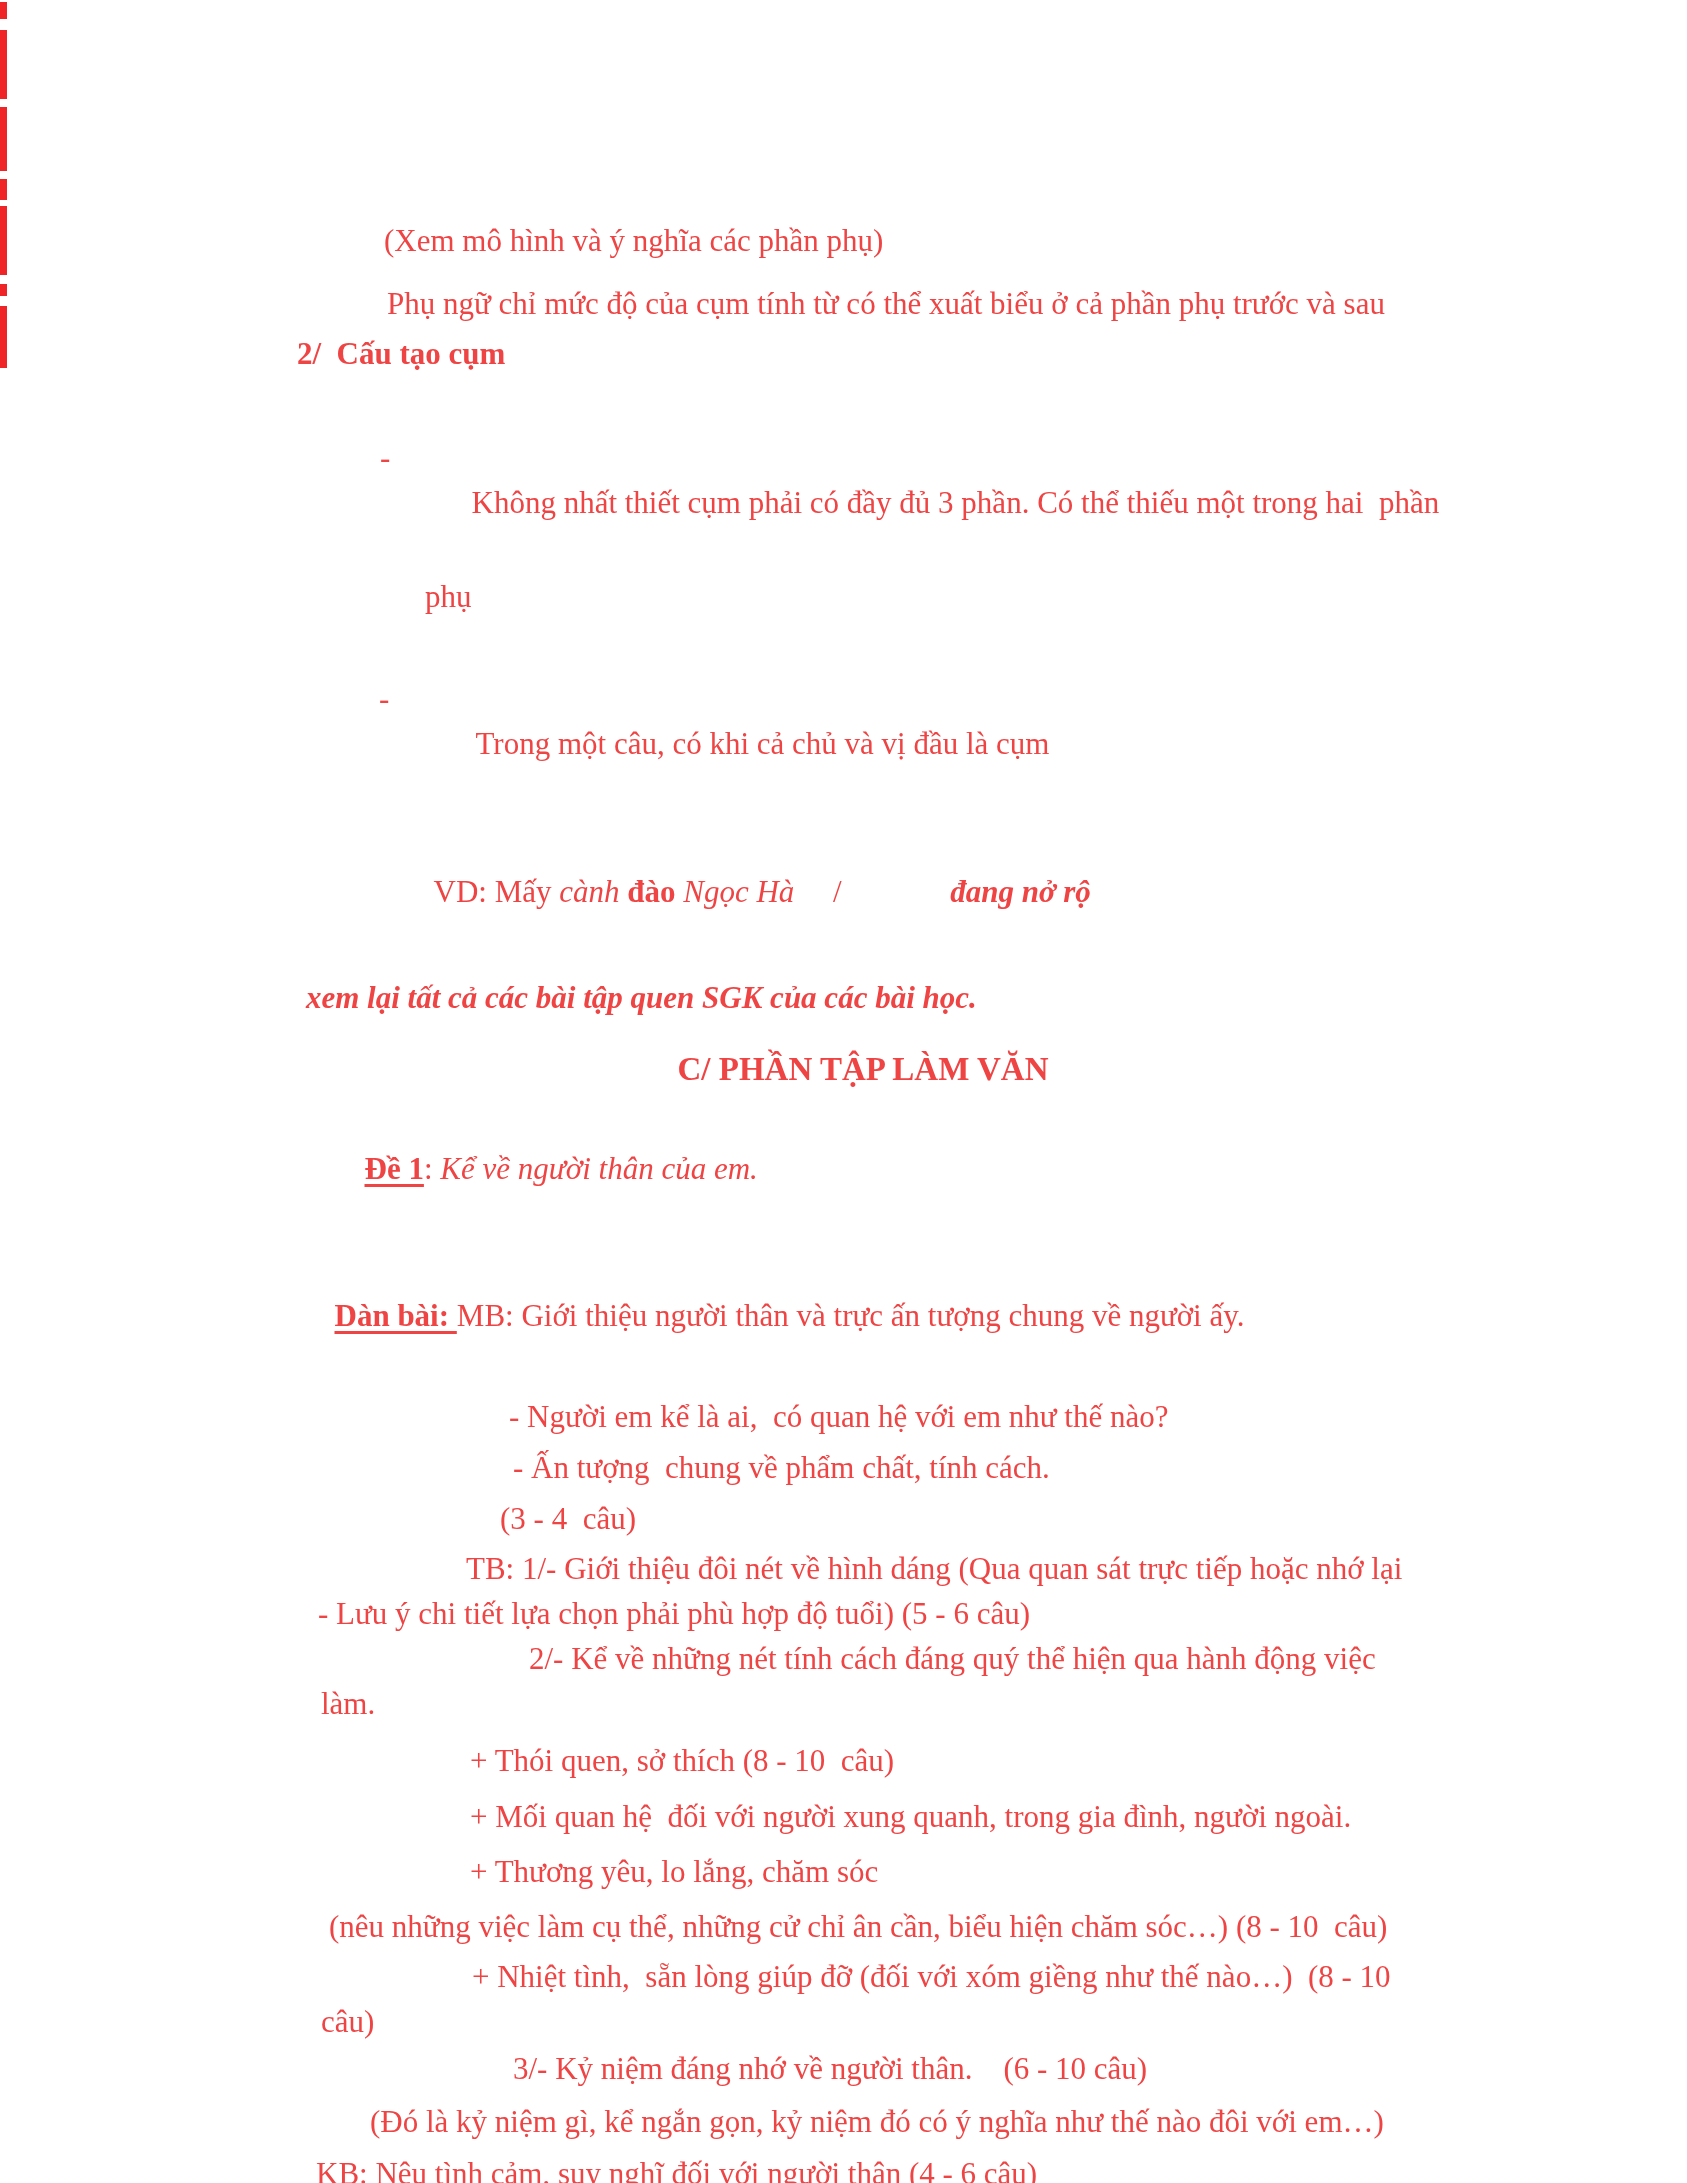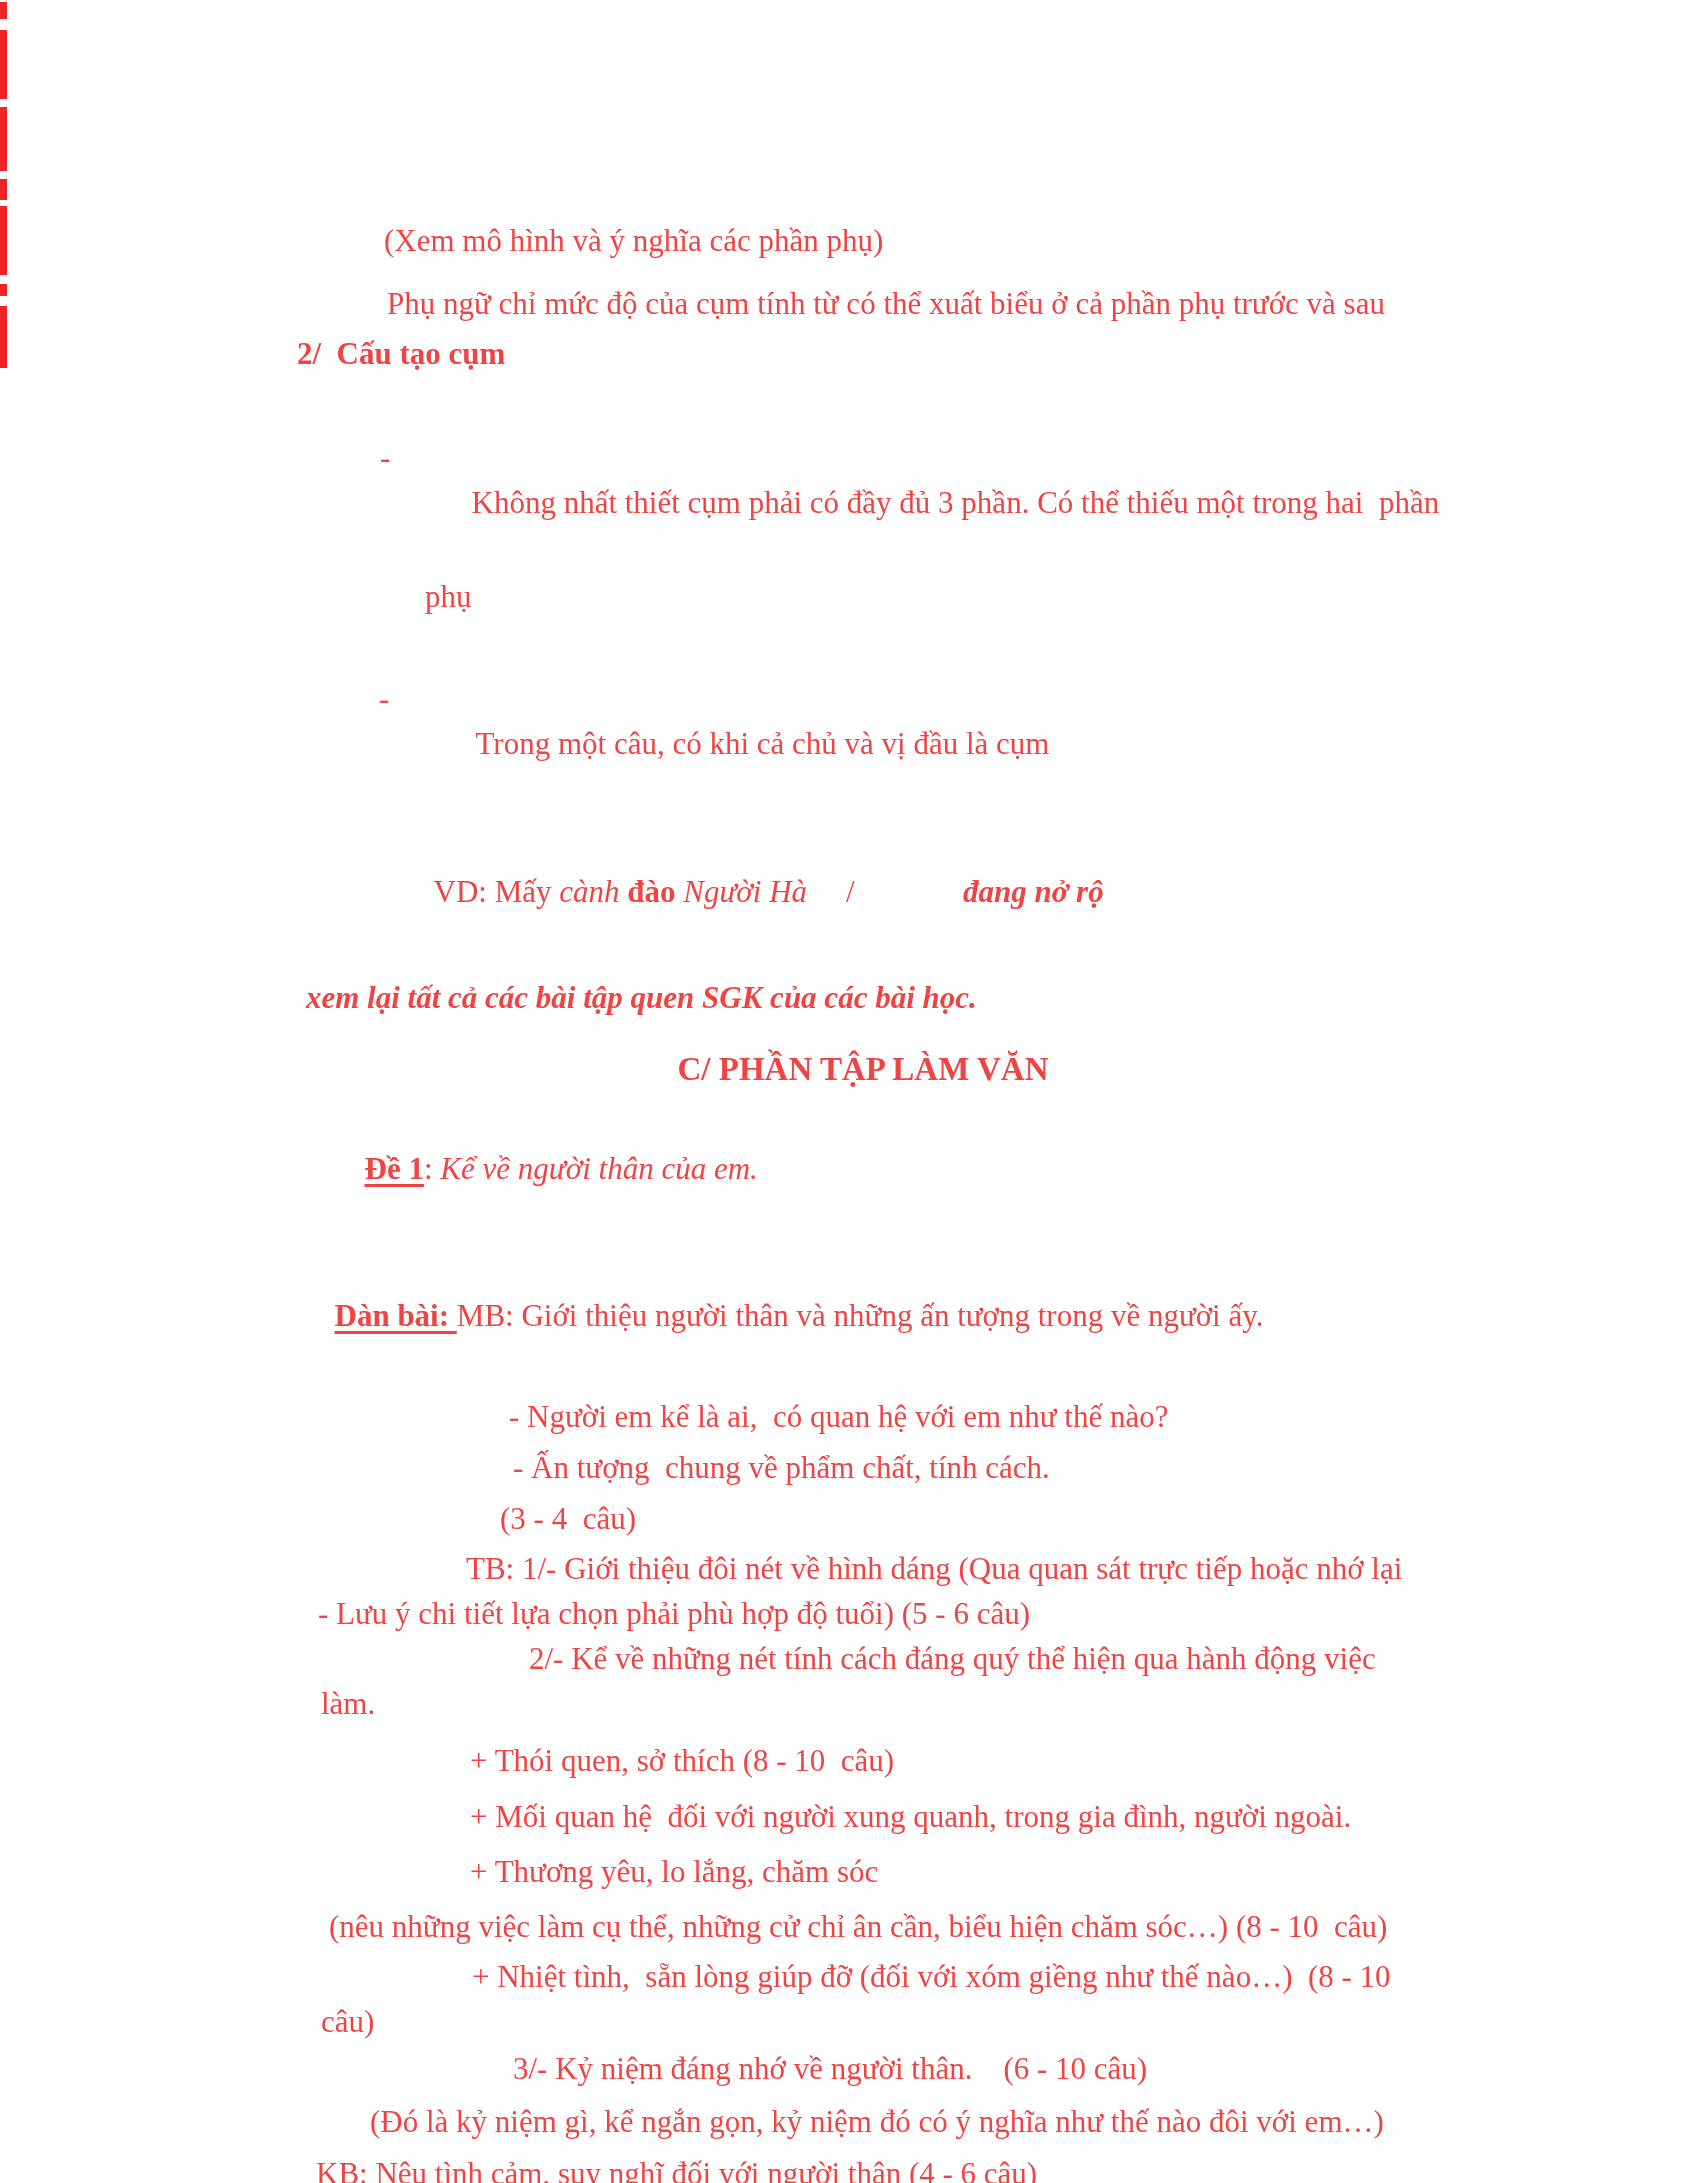--- a/index.html
+++ b/index.html
@@ -64,33 +64,33 @@
       <span>Không nhất thiết cụm phải có đầy đủ 3 phần. Có thể thiếu một trong hai  phần</span>
     </div>
     <div class="ln" style="margin-left:425px; margin-top:4px">phụ</div>
 
     <div class="ln" style="margin-left:429px; margin-top:12px">
       <span class="dash" style="left:-50px">-</span>
       <span>Trong một câu, có khi cả chủ và vị đầu là cụm</span>
     </div>
 
     <div class="ln" style="margin-left:387px; margin-top:13.2px">
-      <span>VD: Mấy </span><span class="i">cành </span><span class="b">đào </span><span class="i">Người Hà</span><span>     /              </span><span class="bi">đang nở rộ</span>
+      <span>VD: Mấy </span><span class="i">cành </span><span class="b">đào </span><span class="i">Ngọc Hà</span><span>     /              </span><span class="bi">đang nở rộ</span>
     </div>
 
     <div class="ln bi" style="margin-left:306px; margin-top:16px">xem lại tất cả các bài tập quen SGK của các bài học.</div>
 
     <div class="heading-c" style="margin-top:24.5px">C/ PHẦN TẬP LÀM VĂN</div>
 
     <div class="ln" style="margin-left:318px; margin-top:8.6px">
       <span class="b u">Đề 1</span><span>: </span><span class="i">Kể về người thân của em.</span>
     </div>
 
     <div class="ln" style="margin-left:288px; margin-top:11.2px">
-      <span class="b u">Dàn bài: </span><span>MB: Giới thiệu người thân và những ấn tượng trong về người ấy.</span>
+      <span class="b u">Dàn bài: </span><span>MB: Giới thiệu người thân và trực ấn tượng chung về người ấy.</span>
     </div>
 
     <div class="ln" style="margin-left:509px; margin-top:11.2px">- Người em kể là ai,  có quan hệ với em như thế nào?</div>
     <div class="ln" style="margin-left:513px; margin-top:6.6px">- Ấn tượng  chung về phẩm chất, tính cách.</div>
     <div class="ln" style="margin-left:500px; margin-top:6px">(3 - 4  câu)</div>
 
     <div class="ln" style="margin-left:466px; margin-top:4.6px">TB: 1/- Giới thiệu đôi nét về hình dáng (Qua quan sát trực tiếp hoặc nhớ lại</div>
     <div class="ln" style="margin-left:318px; margin-top:0px">- Lưu ý chi tiết lựa chọn phải phù hợp độ tuổi) (5 - 6 câu)</div>
 
     <div class="ln" style="margin-left:529px; margin-top:0px">2/- Kể về những nét tính cách đáng quý thể hiện qua hành động việc</div>

